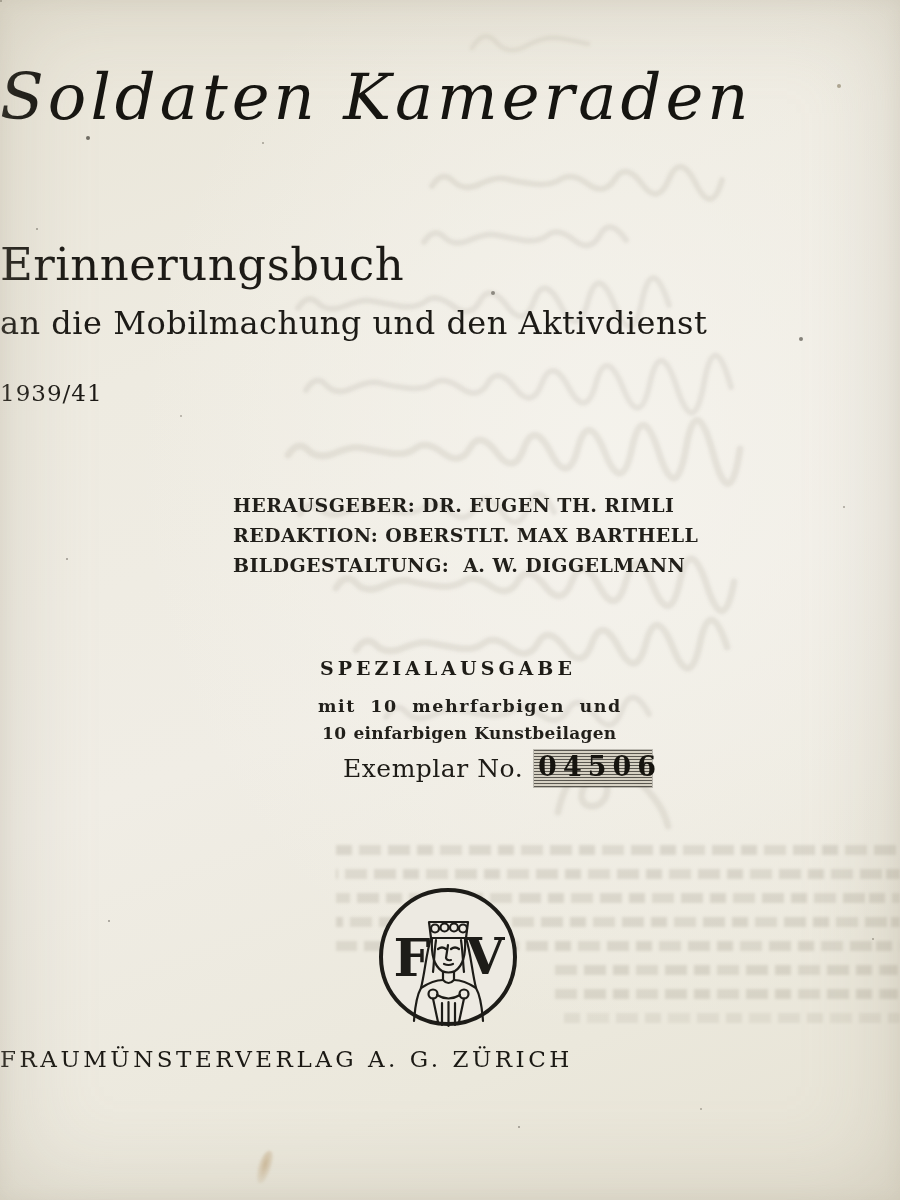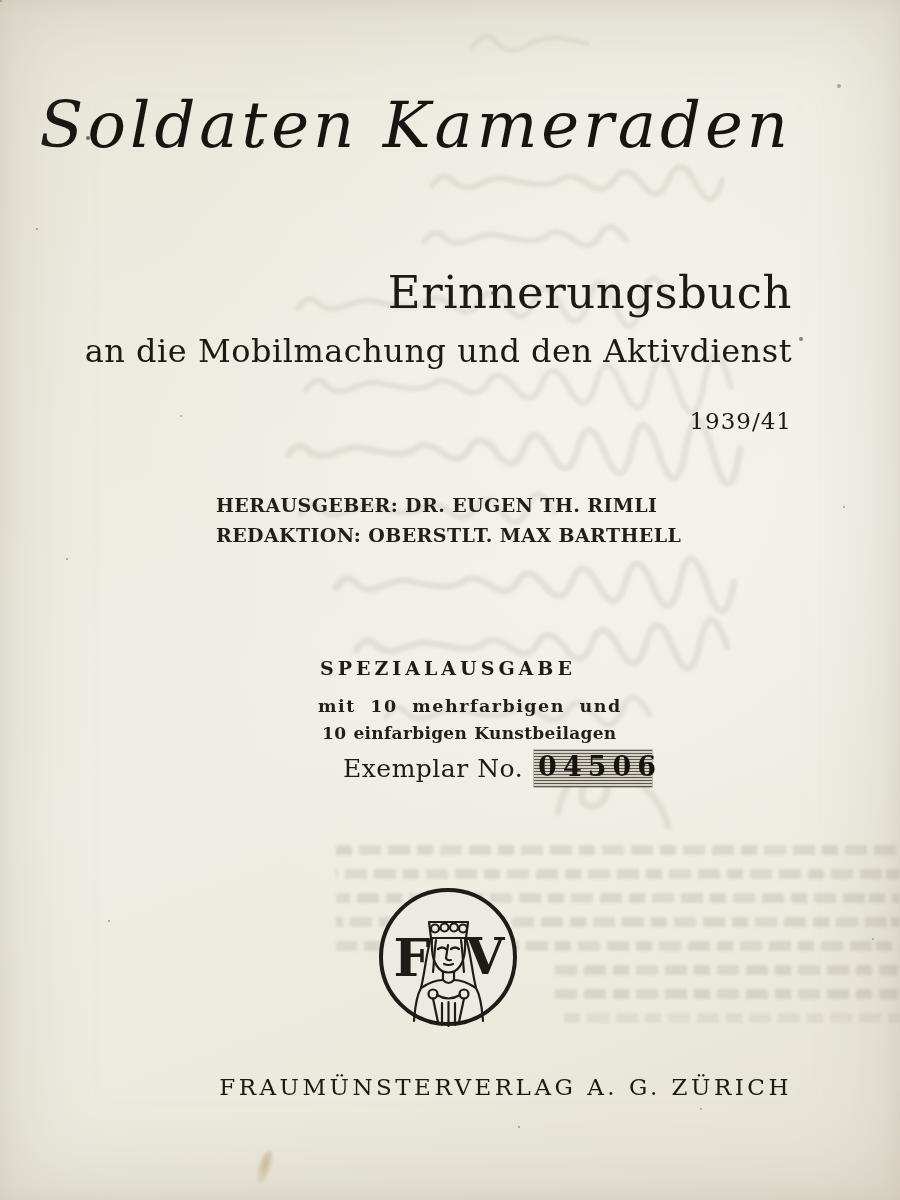--- a/index.html
+++ b/index.html
@@ -10,28 +10,28 @@
       radial-gradient(ellipse at 68% 38%, rgba(245,243,237,.9) 0%, rgba(245,243,237,0) 55%),
       linear-gradient(160deg,#e9e5d8 0%,#eeebe1 28%,#f0ede5 55%,#ebe8dc 82%,#e6e2d4 100%);
     font-family:"DejaVu Serif", serif;
     color:#1c1a16;
   }
   .page::after{
     content:'';position:absolute;inset:0;pointer-events:none;z-index:9;
     box-shadow:inset 0 0 95px rgba(165,155,134,.33), inset 0 0 16px rgba(190,180,160,.18);
   }
   .abs{position:absolute;}
-  .ctr{left:0;width:792px;text-align:right;margin-top:28px;}
+  .ctr{left:0;width:792px;text-align:left;}
 
   .title{top:56px;font-style:italic;font-size:64px;line-height:1.3;letter-spacing:4px;color:#161511;z-index:5;}
   .subtitle{top:238px;font-size:45px;letter-spacing:.5px;z-index:5;}
   .dedication{top:304px;font-size:32px;letter-spacing:.5px;z-index:5;}
   .years{top:380px;font-size:23px;letter-spacing:1px;z-index:5;}
 
-  .credits{top:490px;left:216px;z-index:5;}
+  .credits{top:490px;left:233px;z-index:5;}
   .credits div{font-weight:bold;font-size:19px;line-height:30px;letter-spacing:.4px;white-space:pre;color:#211f1a;}
 
   .ed-head{top:657px;left:320px;font-weight:bold;font-size:19px;letter-spacing:4px;z-index:5;color:#1e1c17;}
   .ed-d1{top:696px;left:318px;font-weight:bold;font-size:17.5px;letter-spacing:1.5px;word-spacing:7px;z-index:5;color:#211f1a;}
   .ed-d2{top:723px;left:322px;font-weight:bold;font-size:17px;letter-spacing:.3px;word-spacing:1px;z-index:5;color:#211f1a;}
 
   .exemplar{top:750px;left:295px;display:flex;align-items:center;z-index:5;}
   .exemplar .label{font-size:25px;letter-spacing:.5px;color:#1d1b16;margin-left:48px;}
   .stamp{
     display:inline-block;width:118px;height:37px;margin-left:11px;
@@ -121,20 +121,21 @@
   </svg>
 
   <div class="abs ctr title">Soldaten Kameraden</div>
   <div class="abs ctr subtitle">Erinnerungsbuch</div>
   <div class="abs ctr dedication">an die Mobilmachung und den Aktivdienst</div>
   <div class="abs ctr years">1939/41</div>
 
   <div class="abs credits">
     <div>HERAUSGEBER: DR. EUGEN TH. RIMLI</div>
     <div>REDAKTION: OBERSTLT. MAX BARTHELL</div>
+    <div>BILDGESTALTUNG:  A. W. DIGGELMANN</div>
   </div>
 
   <div class="abs ed-head">SPEZIALAUSGABE</div>
   <div class="abs ed-d1">mit 10 mehrfarbigen und</div>
   <div class="abs ed-d2">10 einfarbigen Kunstbeilagen</div>
 
   <div class="abs exemplar">
     <span class="label">Exemplar No.</span>
     <span class="stamp">04506</span>
   </div>

